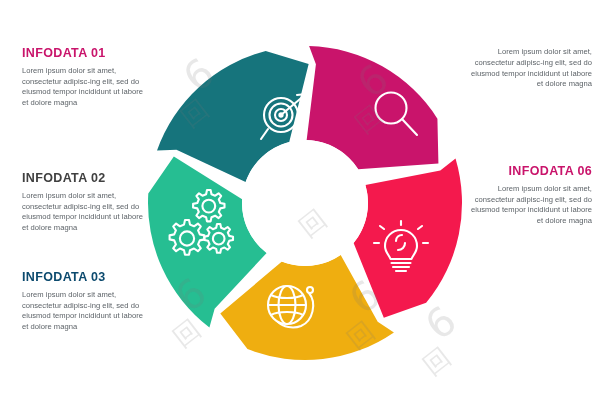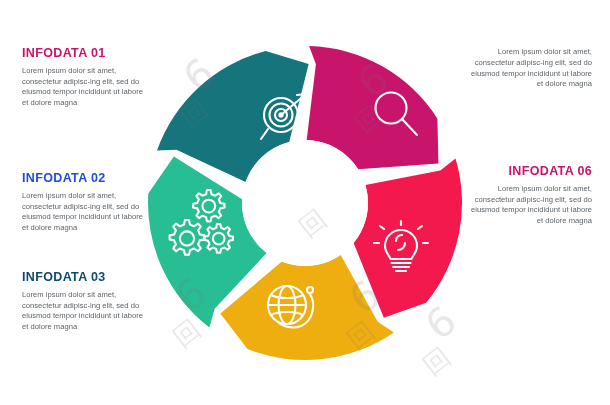--- a/index.html
+++ b/index.html
@@ -91,21 +91,21 @@
 <body>
 
 <div id="stage">
 
   <div class="info-block left" id="block-01">
     <div class="info-title" style="color:#C9146B">INFODATA 01</div>
     <div class="info-body">Lorem ipsum dolor sit amet, consectetur adipisc-ing elit, sed do eiusmod tempor incididunt ut labore et dolore magna</div>
   </div>
 
   <div class="info-block left" id="block-02">
-    <div class="info-title" style="color:#1d4ed8">INFODATA 02</div>
+    <div class="info-title" style="color:#404040">INFODATA 02</div>
     <div class="info-body">Lorem ipsum dolor sit amet, consectetur adipisc-ing elit, sed do eiusmod tempor incididunt ut labore et dolore magna</div>
   </div>
 
   <div class="info-block left" id="block-03">
     <div class="info-title" style="color:#0c4a6e">INFODATA 03</div>
     <div class="info-body">Lorem ipsum dolor sit amet, consectetur adipisc-ing elit, sed do eiusmod tempor incididunt ut labore et dolore magna</div>
   </div>
 
   <div class="info-block right" id="block-04">
     <div class="info-body">Lorem ipsum dolor sit amet, consectetur adipisc-ing elit, sed do eiusmod tempor incididunt ut labore et dolore magna</div>

